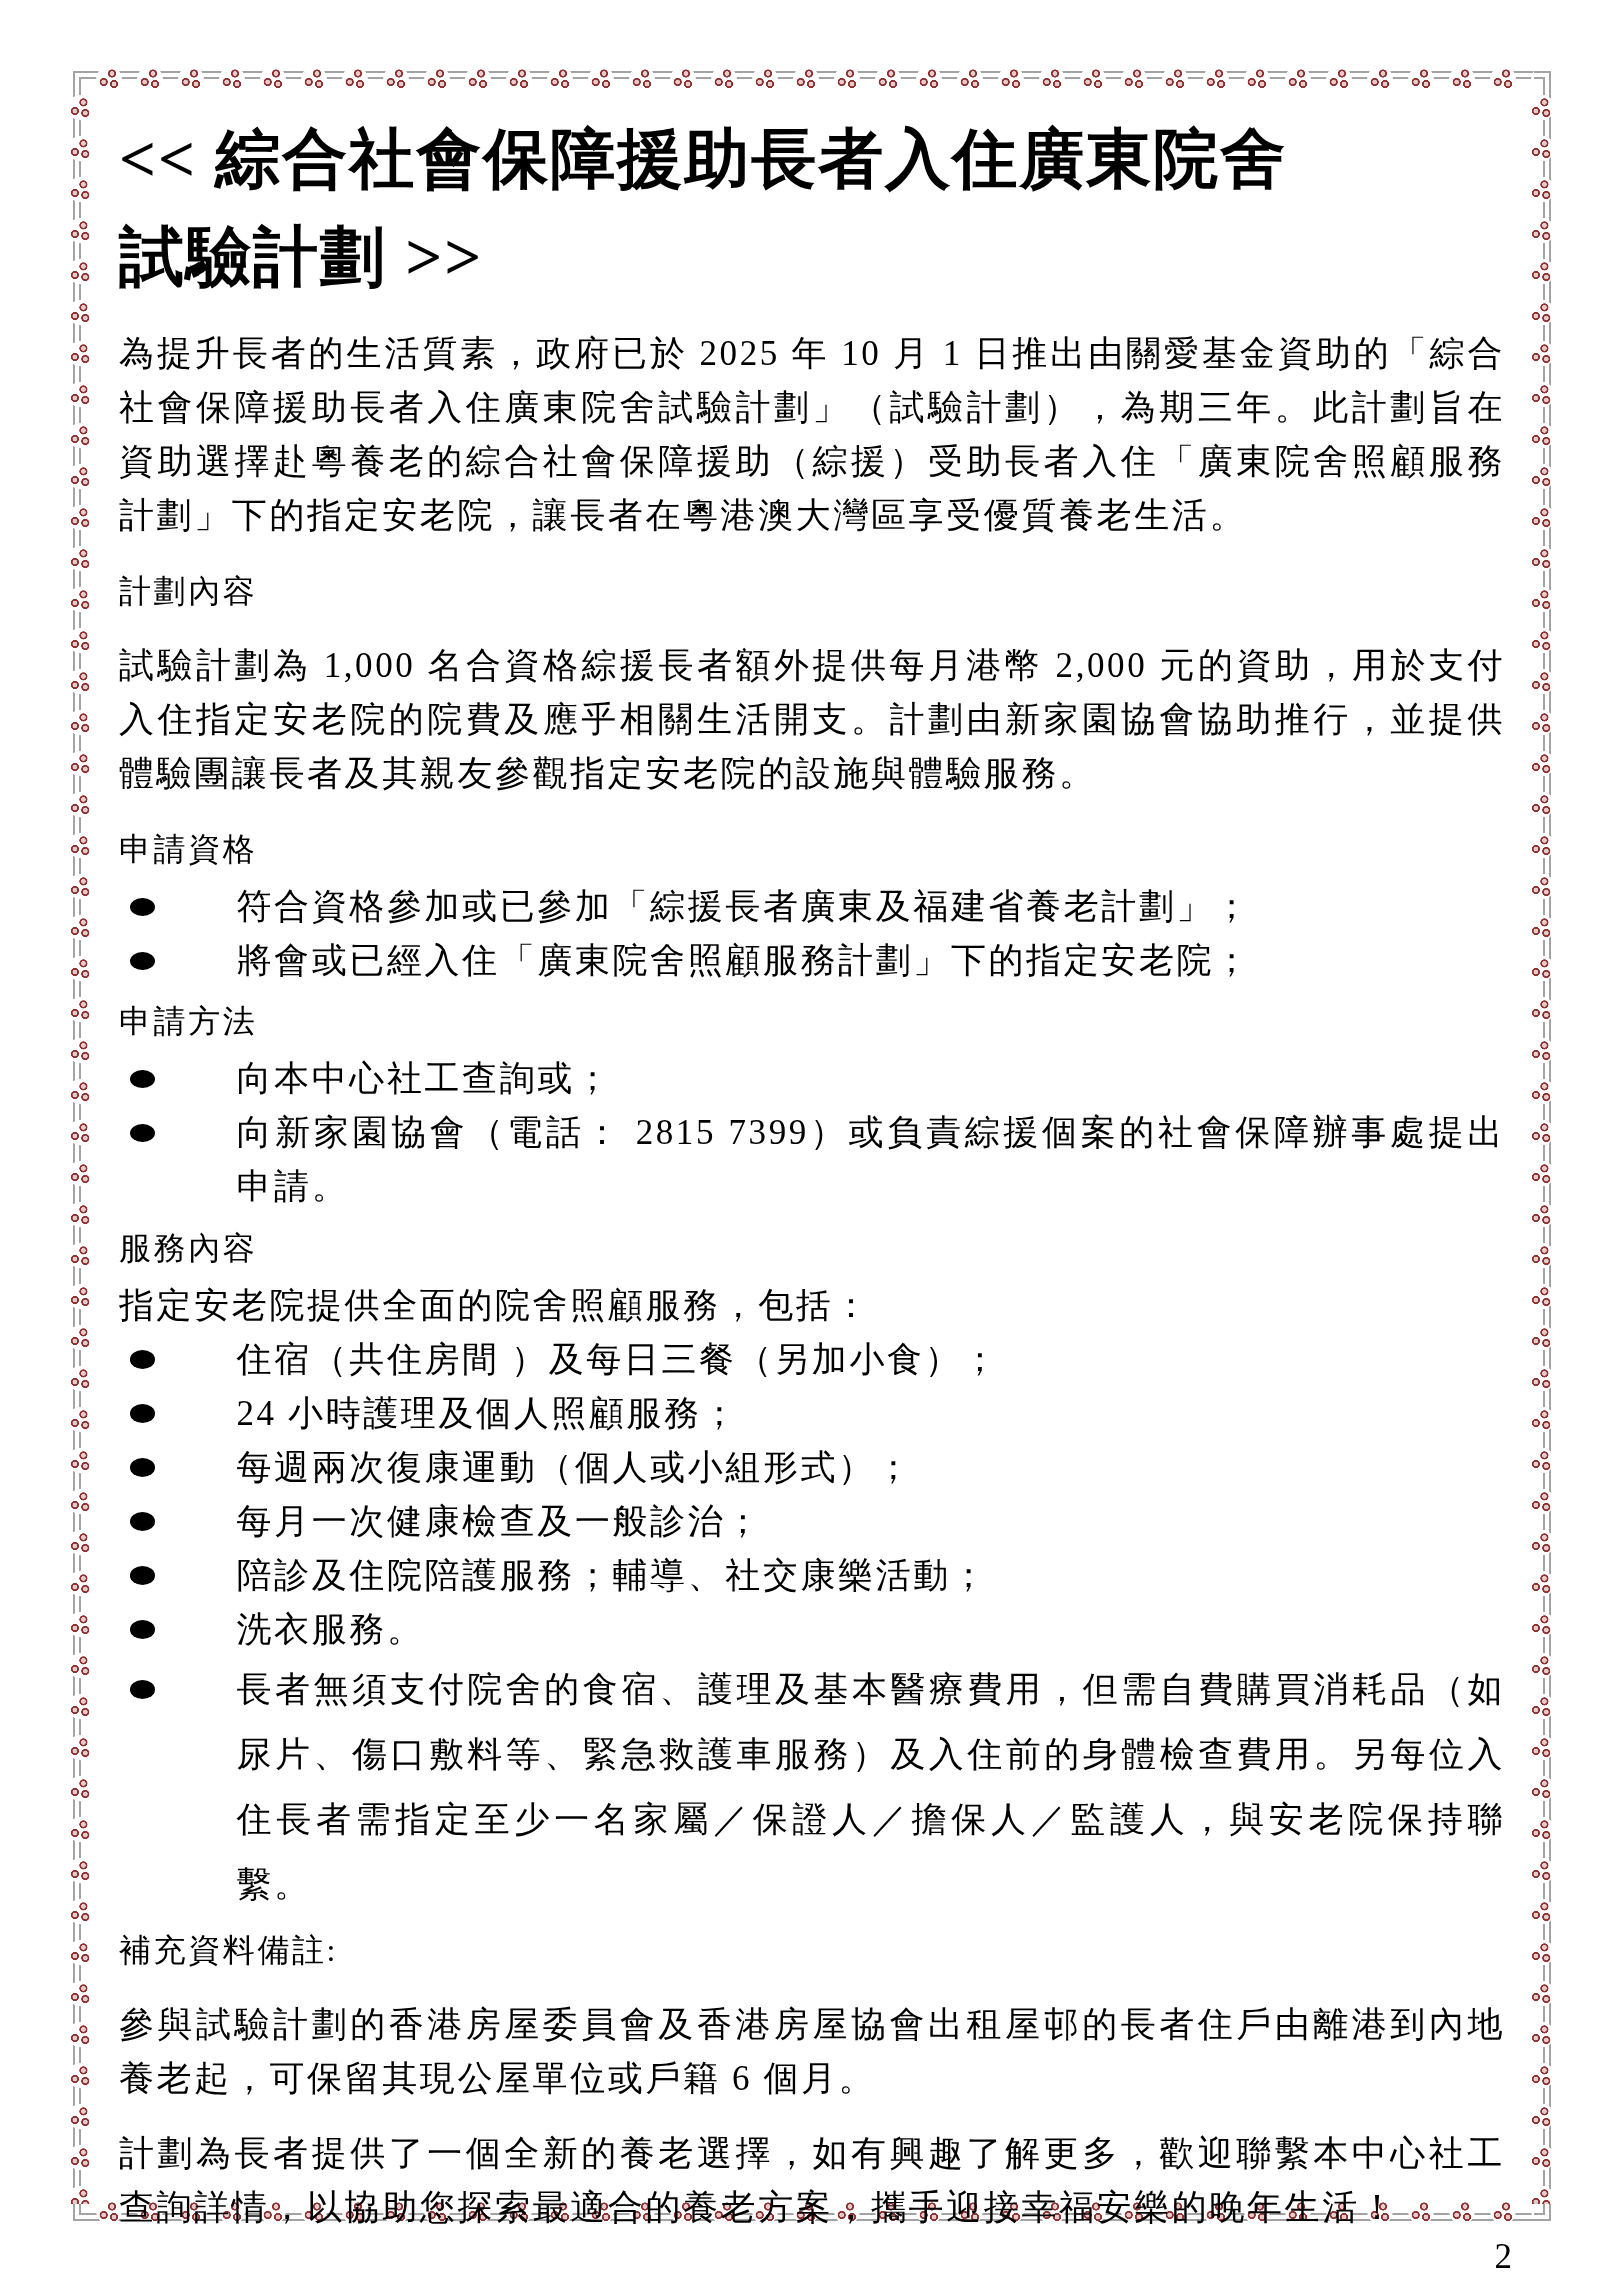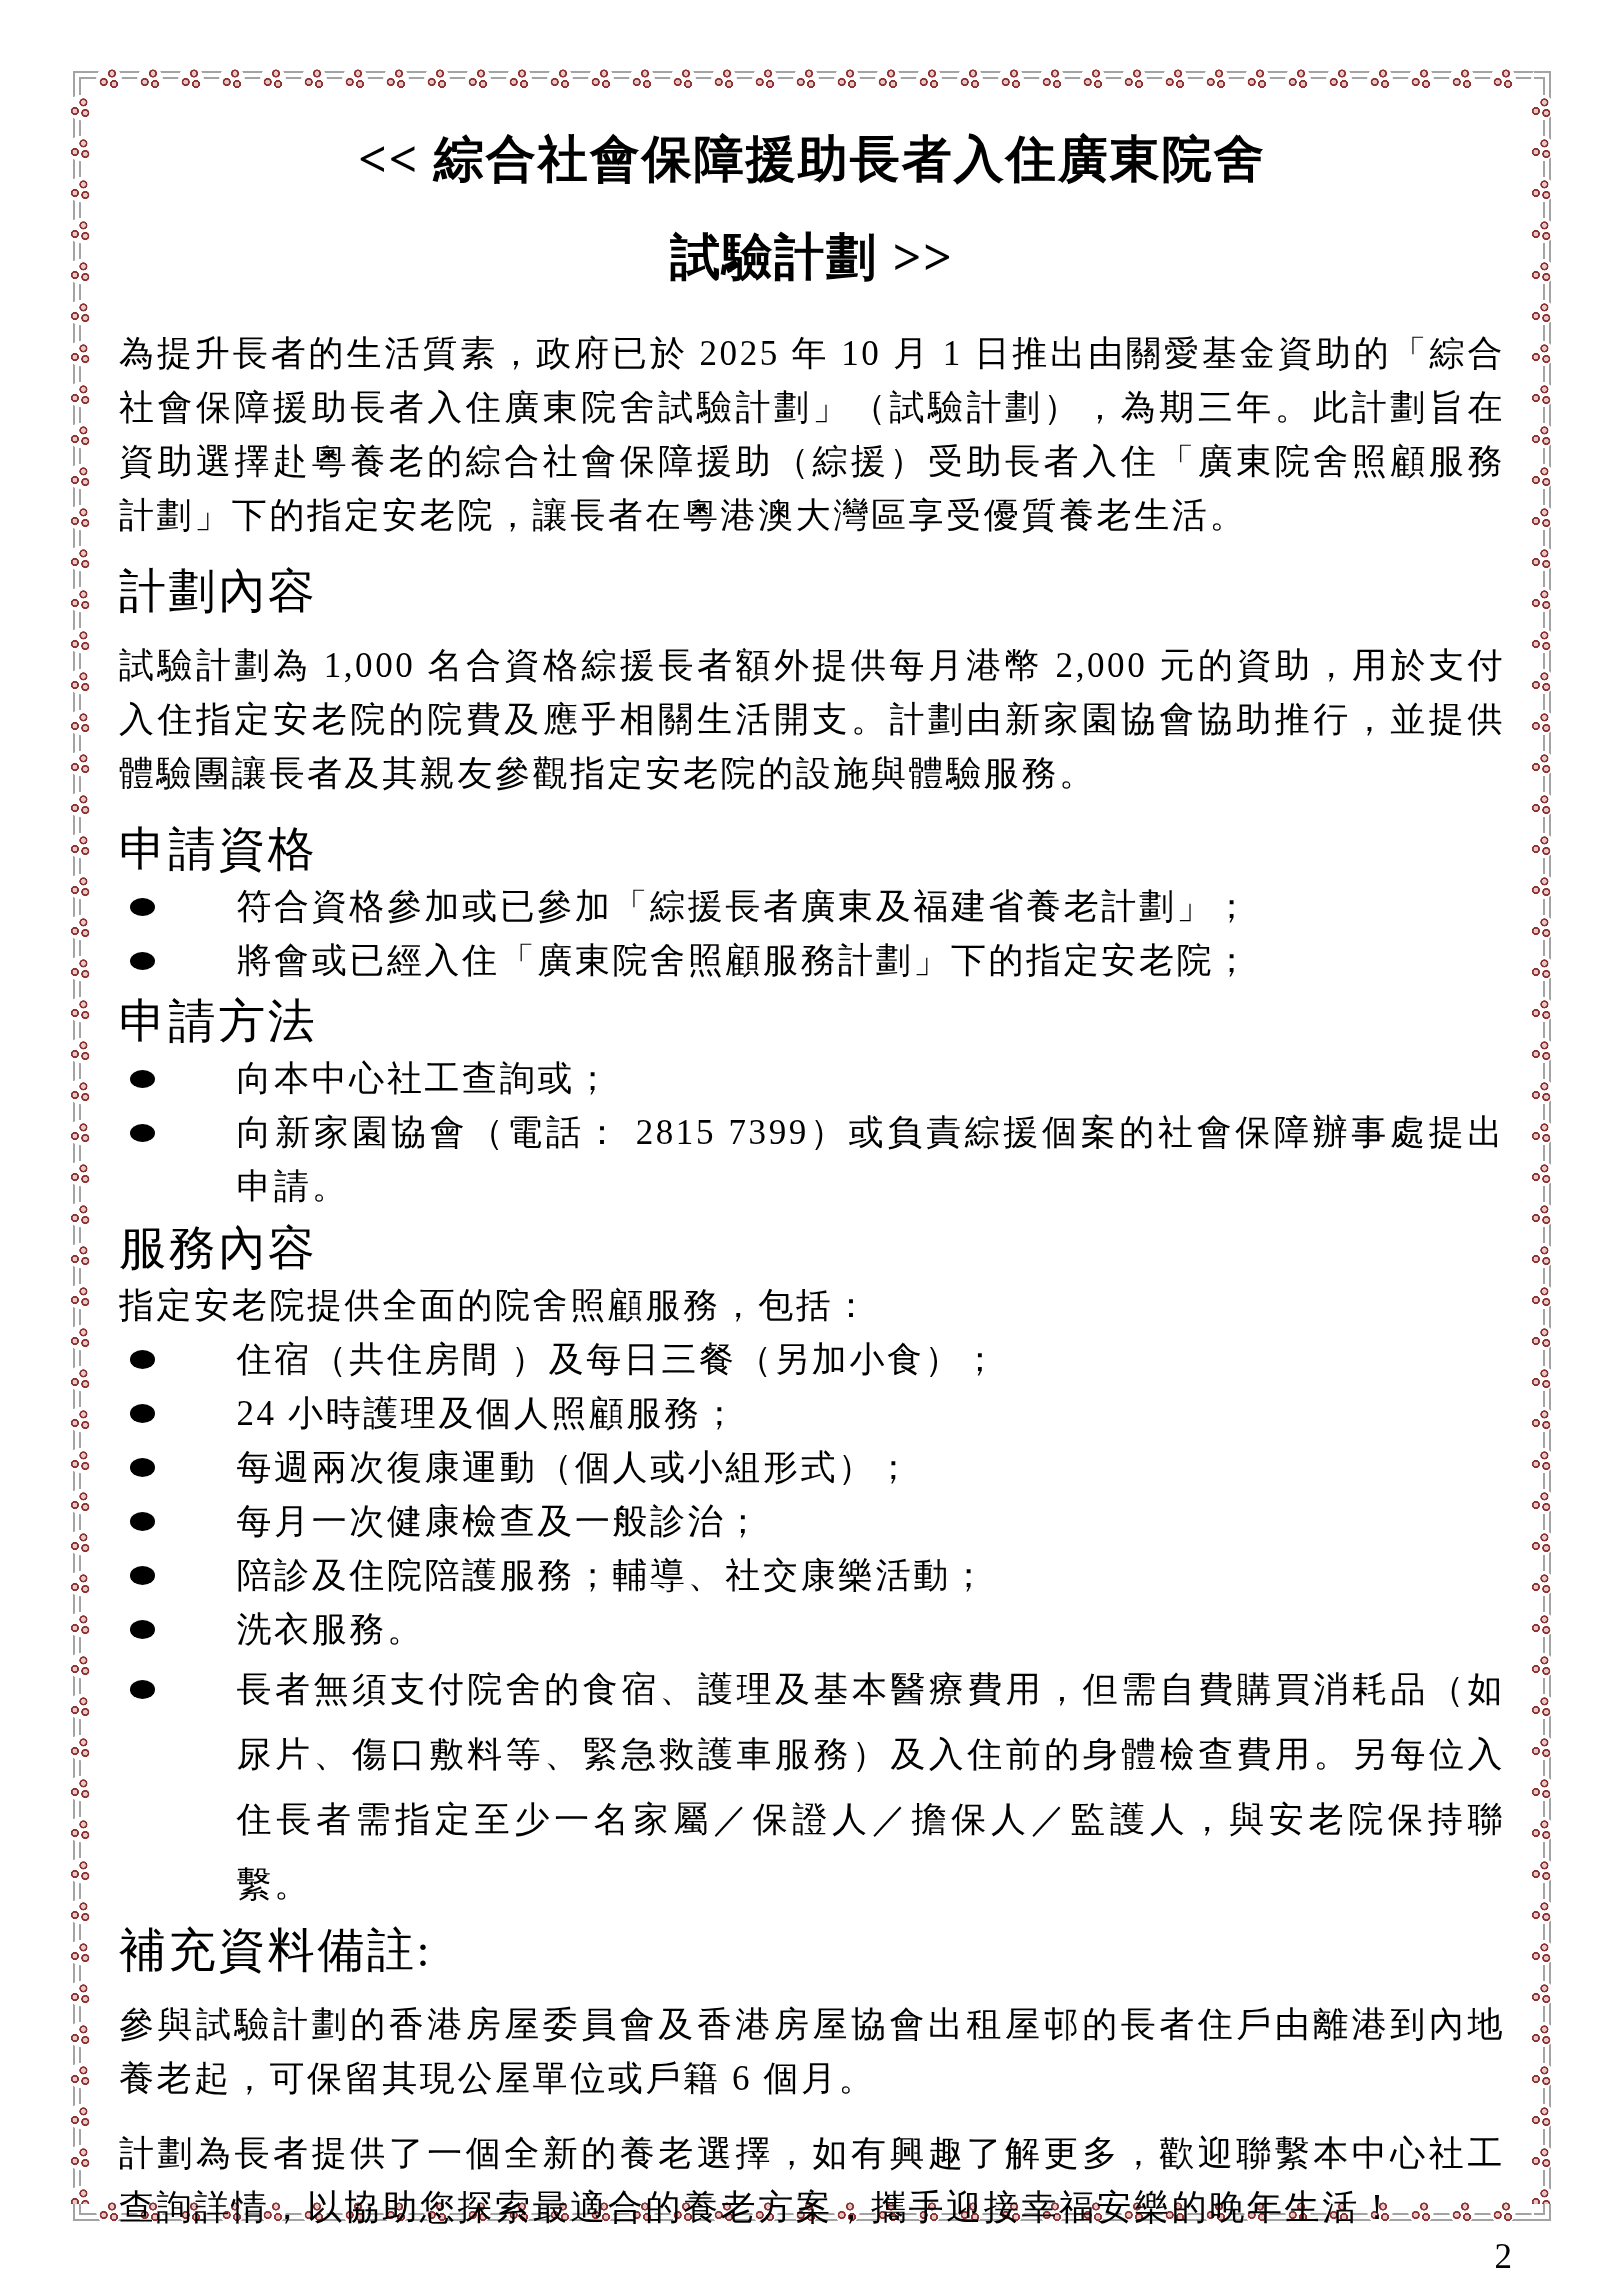--- a/index.html
+++ b/index.html
@@ -45,25 +45,25 @@
   .orn-bottom{bottom:-14.4px;}
   .orn-left{left:-14.4px;}
   .orn-right{right:-14.4px;}
   
   .content{
     position:absolute;left:119px;right:118px;top:110px;bottom:85px;
     font-size:35px;line-height:54px;letter-spacing:2.6px;
     text-align:justify;
   }
   h1.title{
-    font-size:50px;line-height:98px;font-weight:bold;
-    text-align:center;margin:0 0 10.5px 0;letter-spacing:2px;
+    font-size:65px;line-height:98px;font-weight:bold;
+    text-align:left;margin:0 0 10.5px 0;letter-spacing:2px;
   }
   p.body{margin:21px 0;}
-  h2.sec{font-size:47px;font-weight:normal;margin:6.5px 0 3.9px 0;}
+  h2.sec{font-size:32px;font-weight:normal;margin:6.5px 0 3.9px 0;}
   ul.blist{list-style:none;margin:0;padding:0;}
   ul.blist li{display:flex;align-items:flex-start;margin:0;gap:48px;}
   .bullet{
     flex:0 0 auto;width:25px;height:18.3px;background:#000;
     border-radius:50%;margin:17.7px 34px 0 10.5px;
   }
   .litext{flex:1;text-align:justify;}
   li.long .litext{line-height:65px;}
   li.long .bullet{margin-top:23.6px;}
   .sig{margin-top:18.3px;text-align:right;padding-right:37px;}

